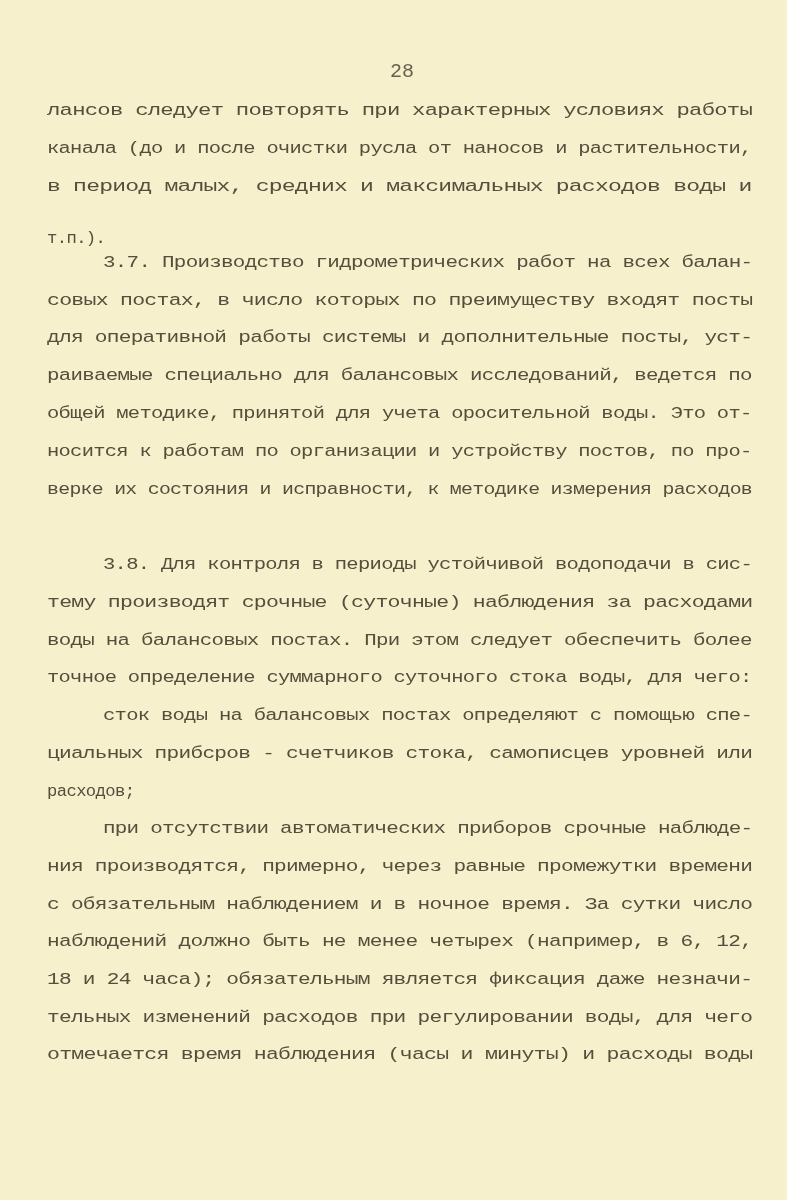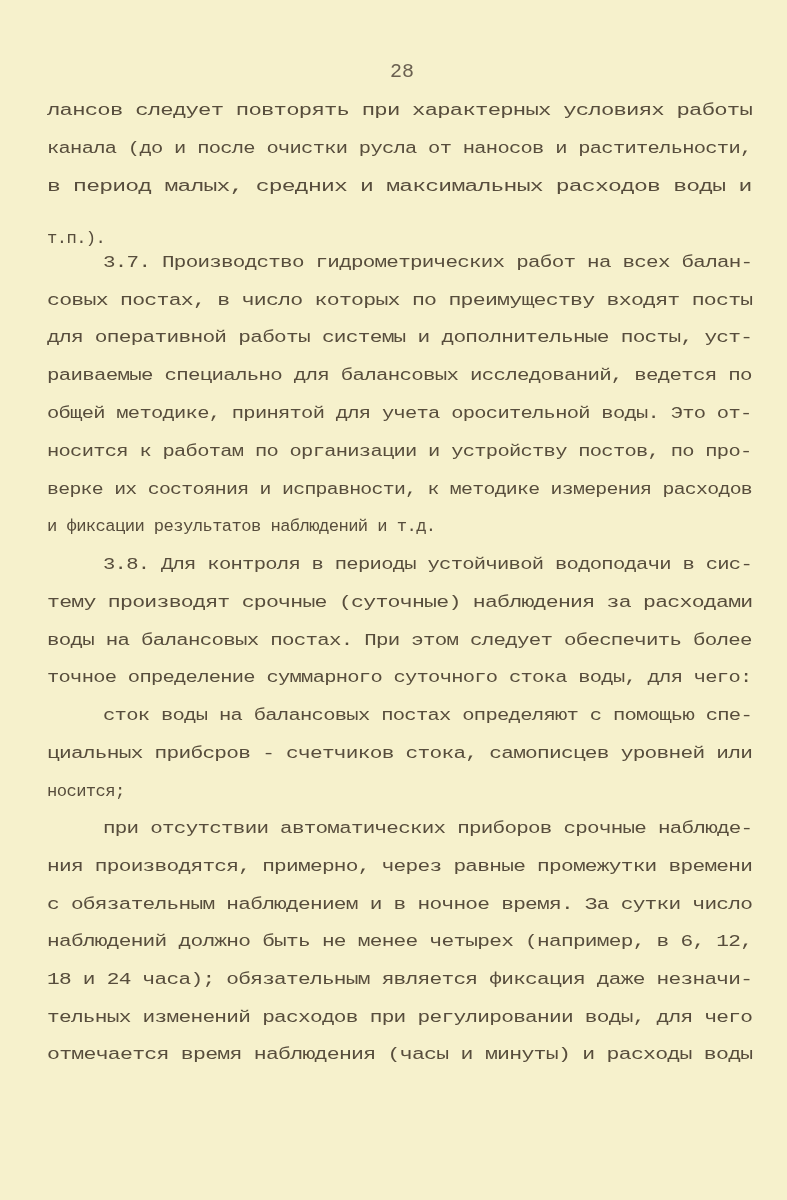--- a/index.html
+++ b/index.html
@@ -56,28 +56,27 @@
   <div class="line" style="top: 139px; transform: scaleX(1.1889);">канала (до и после очистки русла от наносов и растительности,</div>
   <div class="line" style="top: 177px; transform: scaleX(1.3429);">в период малых, средних и максимальных расходов воды и</div>
   <div class="line" style="top: 229px;">т.п.).</div>
   <div class="line indent" style="top: 253px; transform: scaleX(1.2154);">3.7. Производство гидрометрических работ на всех балан-</div>
   <div class="line" style="top: 291px; transform: scaleX(1.2522);">совых постах, в число которых по преимуществу входят посты</div>
   <div class="line" style="top: 328px; transform: scaleX(1.2304);">для оперативной работы системы и дополнительные посты, уст-</div>
   <div class="line" style="top: 366px; transform: scaleX(1.2093);">раиваемые специально для балансовых исследований, ведется по</div>
   <div class="line" style="top: 404px; transform: scaleX(1.1889);">общей методике, принятой для учета оросительной воды. Это от-</div>
   <div class="line" style="top: 442px; transform: scaleX(1.1889);">носится к работам по организации и устройству постов, по про-</div>
   <div class="line" style="top: 480px; transform: scaleX(1.152);">верке их состояния и исправности, к методике измерения расходов</div>
-  <div class="line" style="top: 517px;">и фиксации результатов наблюдений и т.д.</div>
   <div class="line indent" style="top: 555px; transform: scaleX(1.193);">3.8. Для контроля в периоды устойчивой водоподачи в сис-</div>
   <div class="line" style="top: 593px; transform: scaleX(1.2522);">тему производят срочные (суточные) наблюдения за расходами</div>
   <div class="line" style="top: 631px; transform: scaleX(1.2093);">воды на балансовых постах. При этом следует обеспечить более</div>
   <div class="line" style="top: 668px; transform: scaleX(1.1889);">точное определение суммарного суточного стока воды, для чего:</div>
   <div class="line indent" style="top: 706px; transform: scaleX(1.193);">сток воды на балансовых постах определяют с помощью спе-</div>
   <div class="line" style="top: 744px; transform: scaleX(1.2304);">циальных прибсров - счетчиков стока, самописцев уровней или</div>
-  <div class="line" style="top: 782px;">носится;</div>
+  <div class="line" style="top: 782px;">расходов;</div>
   <div class="line indent" style="top: 819px; transform: scaleX(1.2154);">при отсутствии автоматических приборов срочные наблюде-</div>
   <div class="line" style="top: 857px; transform: scaleX(1.2304);">ния производятся, примерно, через равные промежутки времени</div>
   <div class="line" style="top: 895px; transform: scaleX(1.2304);">с обязательным наблюдением и в ночное время. За сутки число</div>
   <div class="line" style="top: 932px; transform: scaleX(1.2304);">наблюдений должно быть не менее четырех (например, в 6, 12,</div>
   <div class="line" style="top: 970px; transform: scaleX(1.2304);">18 и 24 часа); обязательным является фиксация даже незначи-</div>
   <div class="line" style="top: 1008px; transform: scaleX(1.2304);">тельных изменений расходов при регулировании воды, для чего</div>
   <div class="line" style="top: 1045px; transform: scaleX(1.2522);">отмечается время наблюдения (часы и минуты) и расходы воды</div>
 </div>
 
 </body></html>

